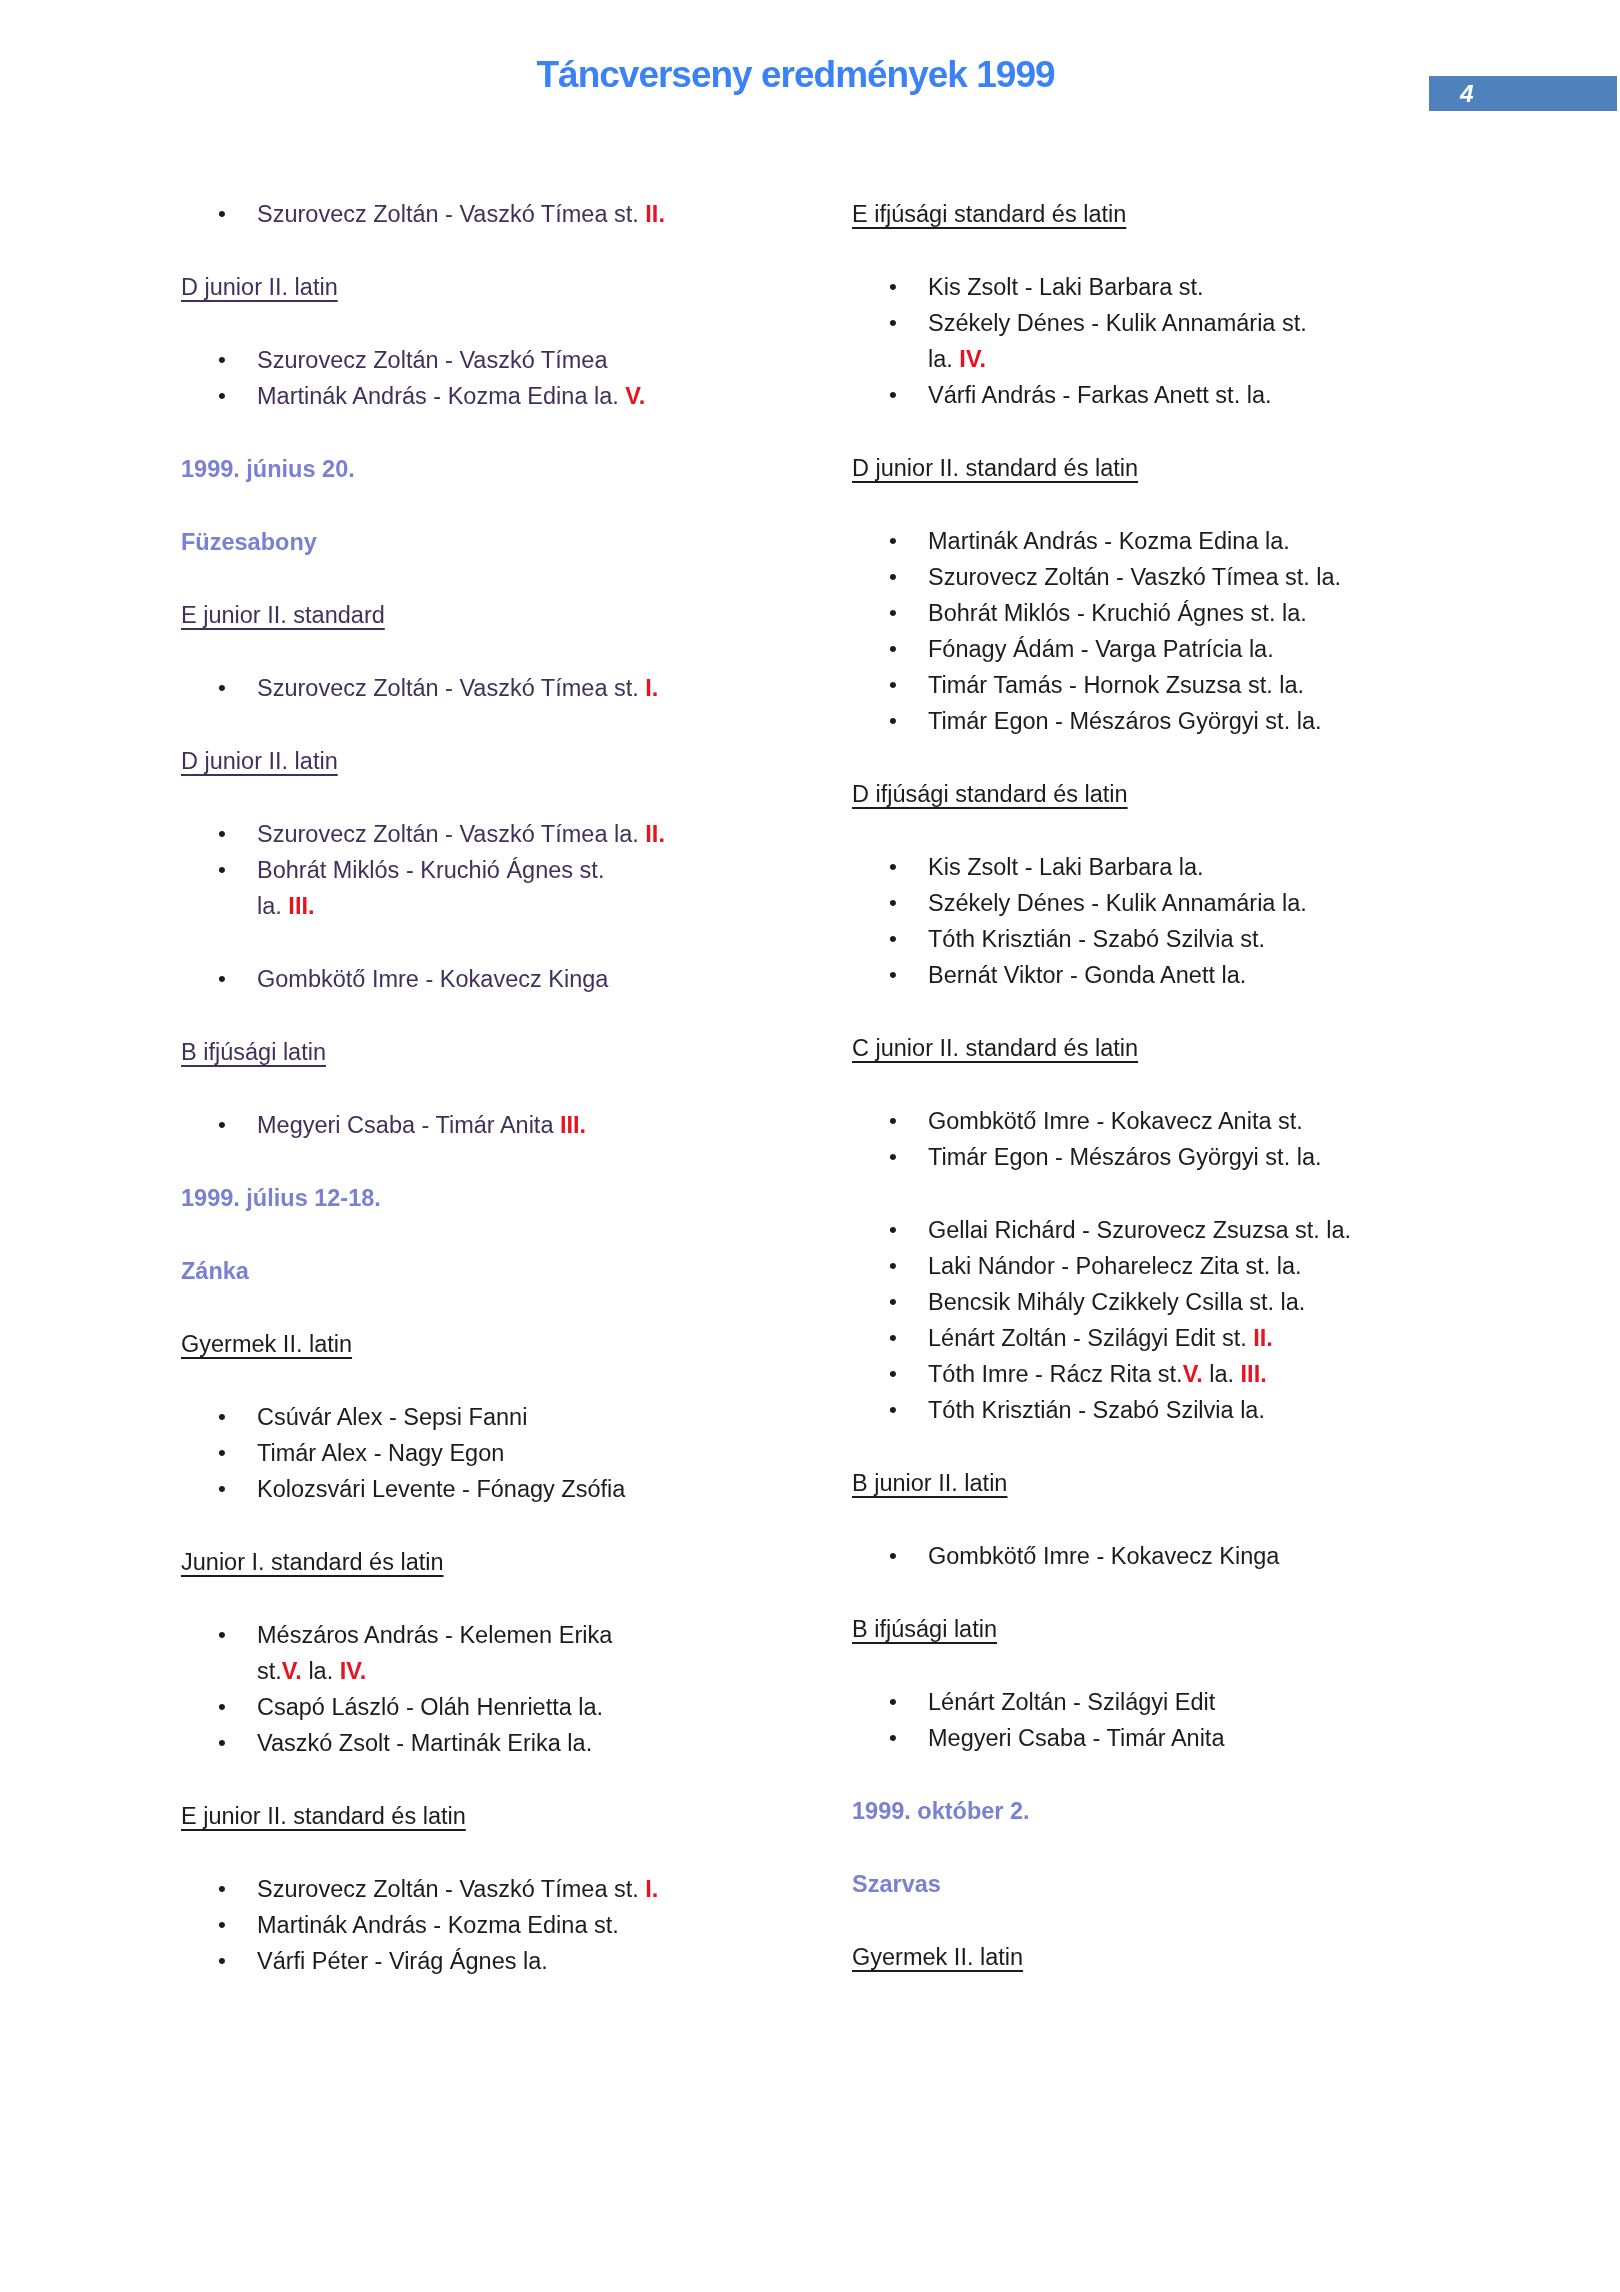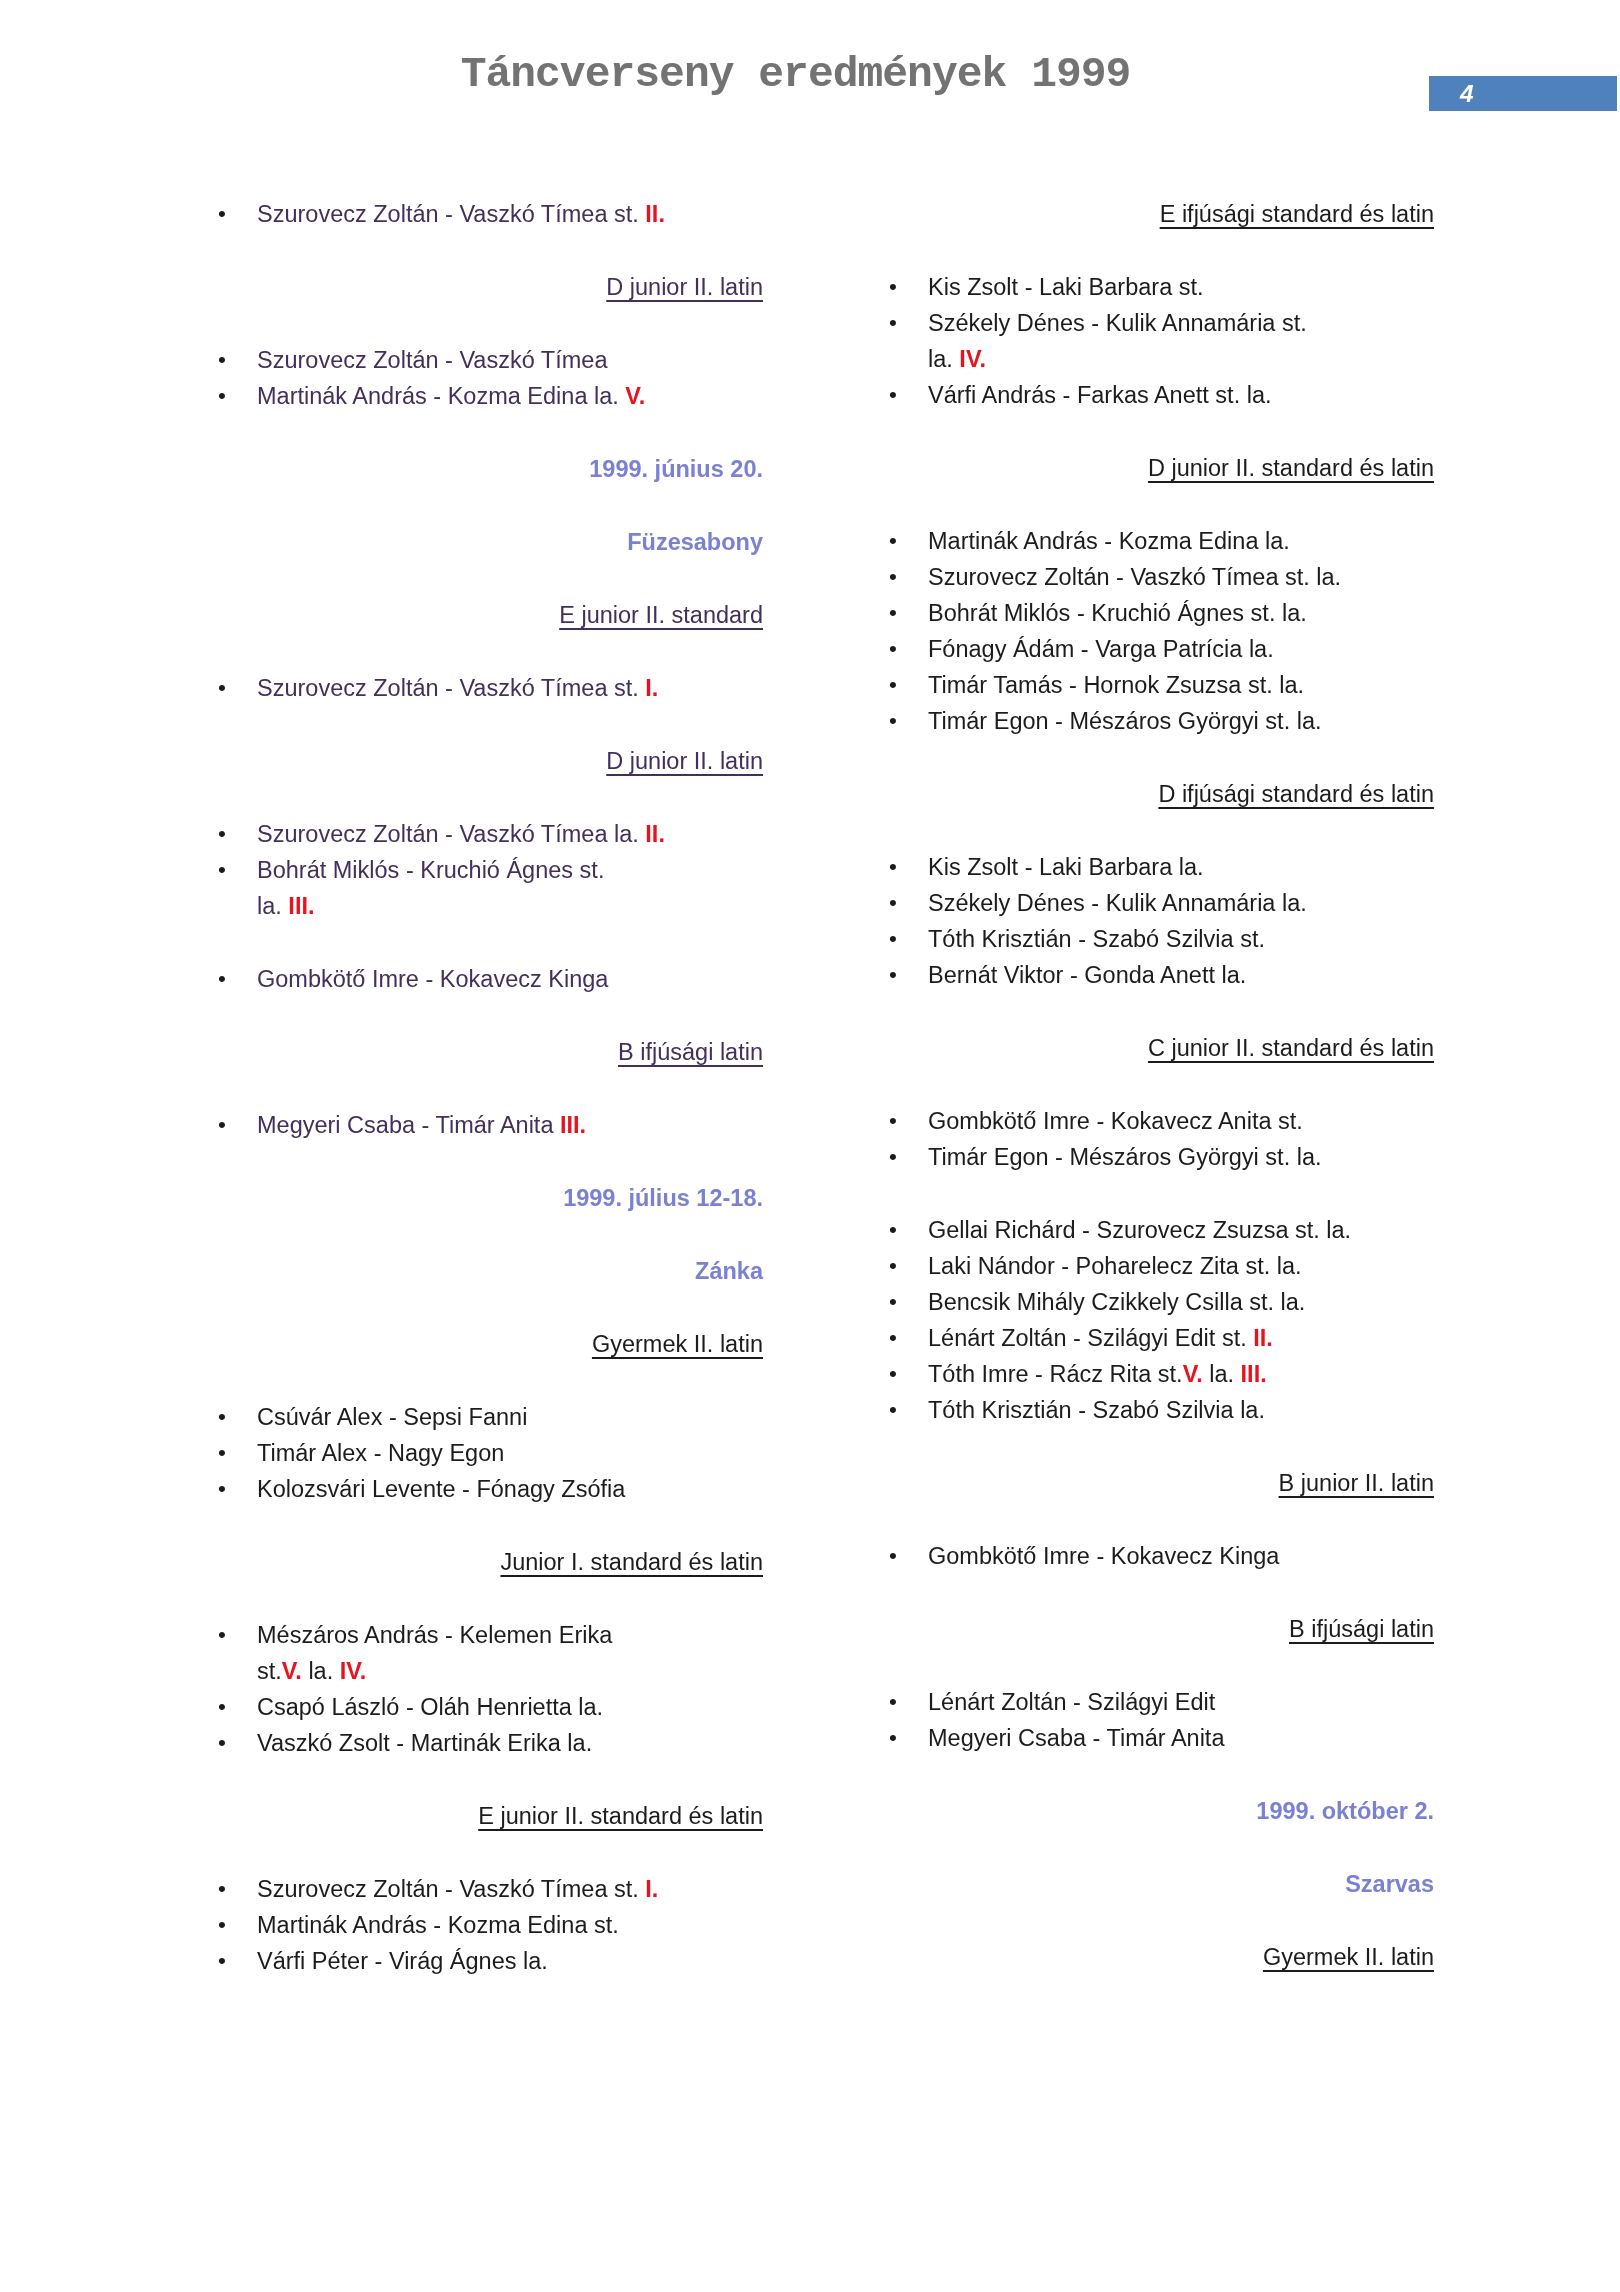--- a/index.html
+++ b/index.html
@@ -24,36 +24,35 @@
     font-style: italic;
     font-weight: bold;
     font-size: 24.5px;
     line-height: 35px;
     padding-left: 31px;
     box-sizing: border-box;
   }
   #doc-title {
     margin: 49px 29px 96px 0;
     text-align: center;
-    font-size: 43px;
+    font-size: 37px;
     line-height: 51px;
     font-weight: bold;
-    color: #737373;
+    color: #3b82f6;
     letter-spacing: -1px;
-    font-family: Liberation Mono, monospace;
   }
   #cols {
     display: grid;
     grid-template-columns: 582px 582px;
     column-gap: 89px;
     padding-left: 181px;
     font-size: 23.5px;
     line-height: 36px;
   }
-  .block { margin: 0 0 37px 0; text-align: right; }
+  .block { margin: 0 0 37px 0; }
   .heading {
     text-decoration: underline;
     text-decoration-thickness: 2px;
     text-underline-offset: 4.9px;
   }
   .purple { color: var(--body-purple, #42305b); }
   .black  { color: var(--text-black, #1c1c1c); }
   .date, .location {
     color: var(--date-purple, #7a80d2);
     font-weight: bold;

